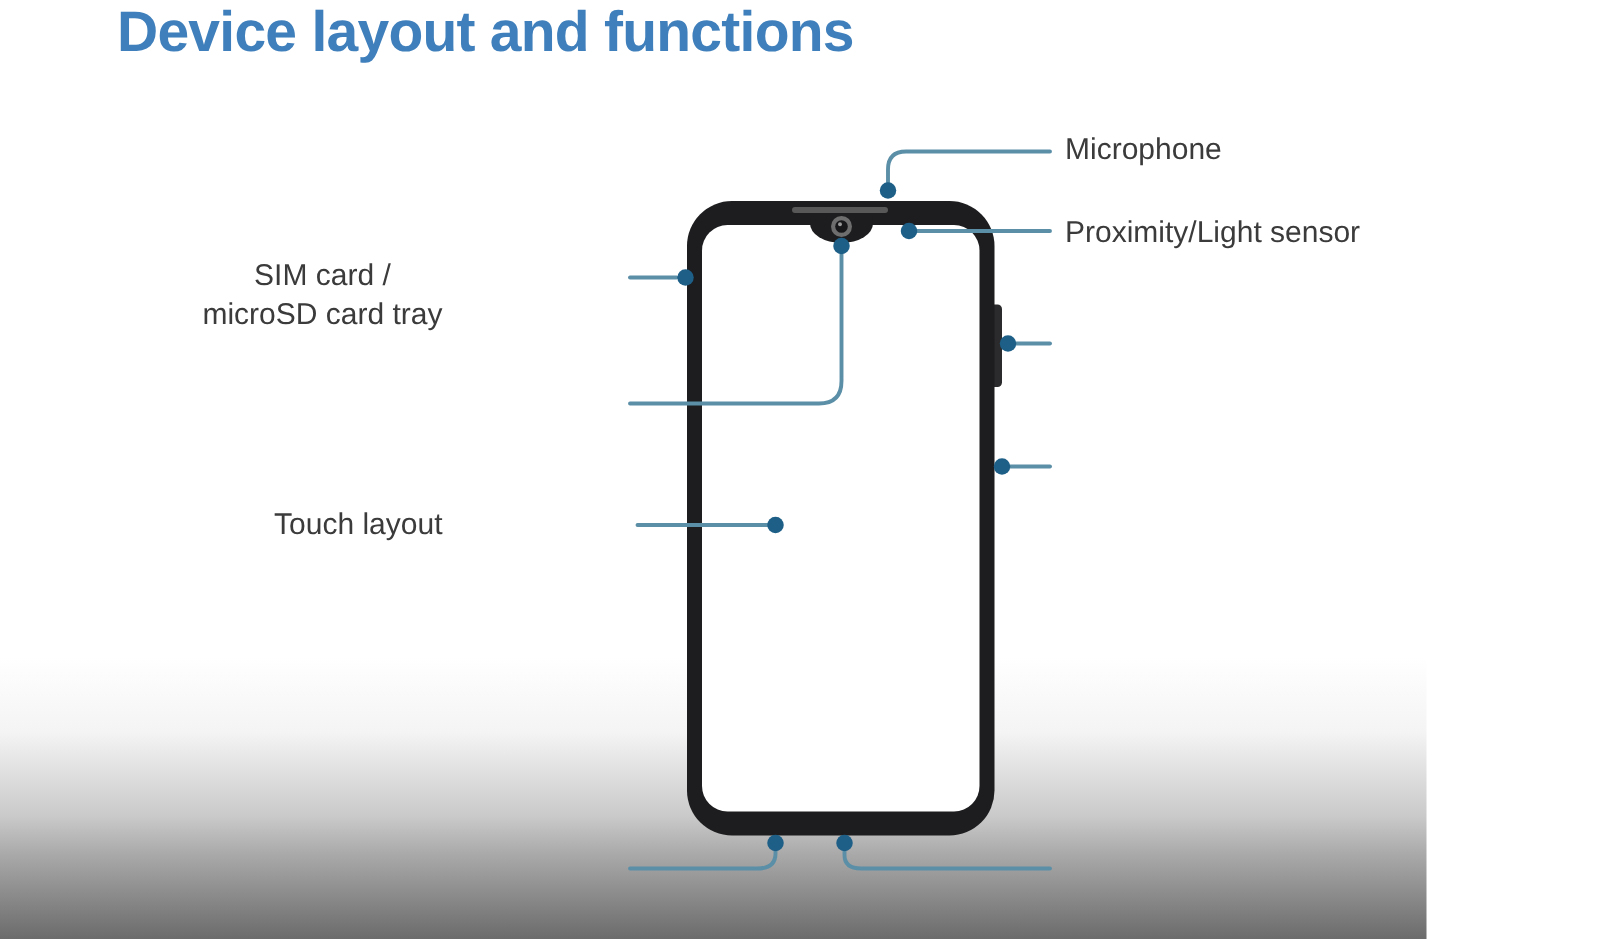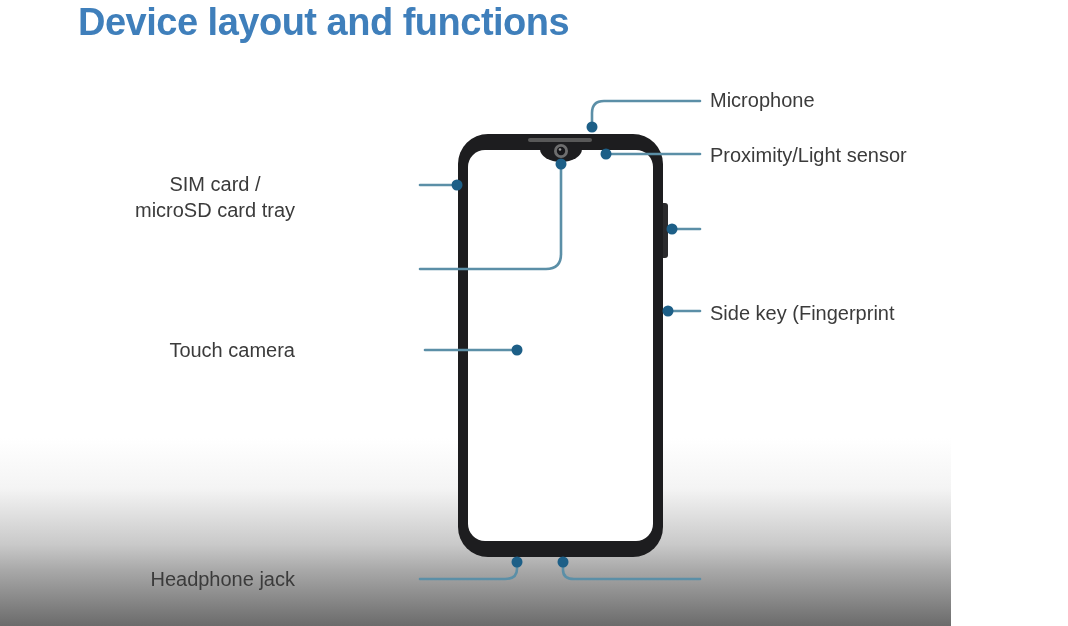--- a/index.html
+++ b/index.html
@@ -73,27 +73,25 @@
       <circle cx="563" cy="562" r="5.5"></circle>
     </g>
   </svg>
 
   <div class="lbl" style="left:710px;top:142px">Proximity/Light sensor</div>
 
   <div class="lbl" style="left:710px;top:87px">Microphone</div>
 
 
   <div class="lbl" style="left:710px;top:300px">
-    <span>Side key (Fingerprint</span>
   </div>
 
 
   <div class="lbl right-align" style="right:656px;top:171px">
     <span>SIM card /</span>
     <span>microSD card tray</span>
   </div>
 
 
-  <div class="lbl right-align" style="right:656px;top:337px">Touch camera</div>
+  <div class="lbl right-align" style="right:656px;top:337px">Touch layout</div>
 
-  <div class="lbl right-align" style="right:656px;top:566px">Headphone jack</div>
 
 </div>
 
 </body></html>

